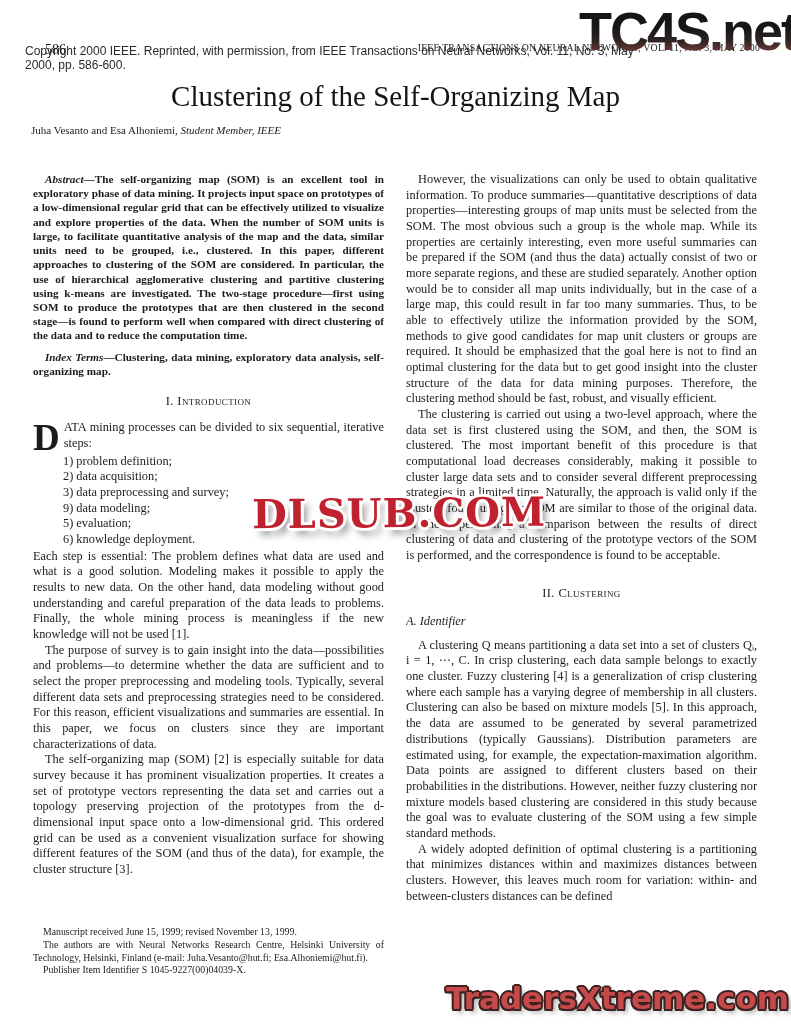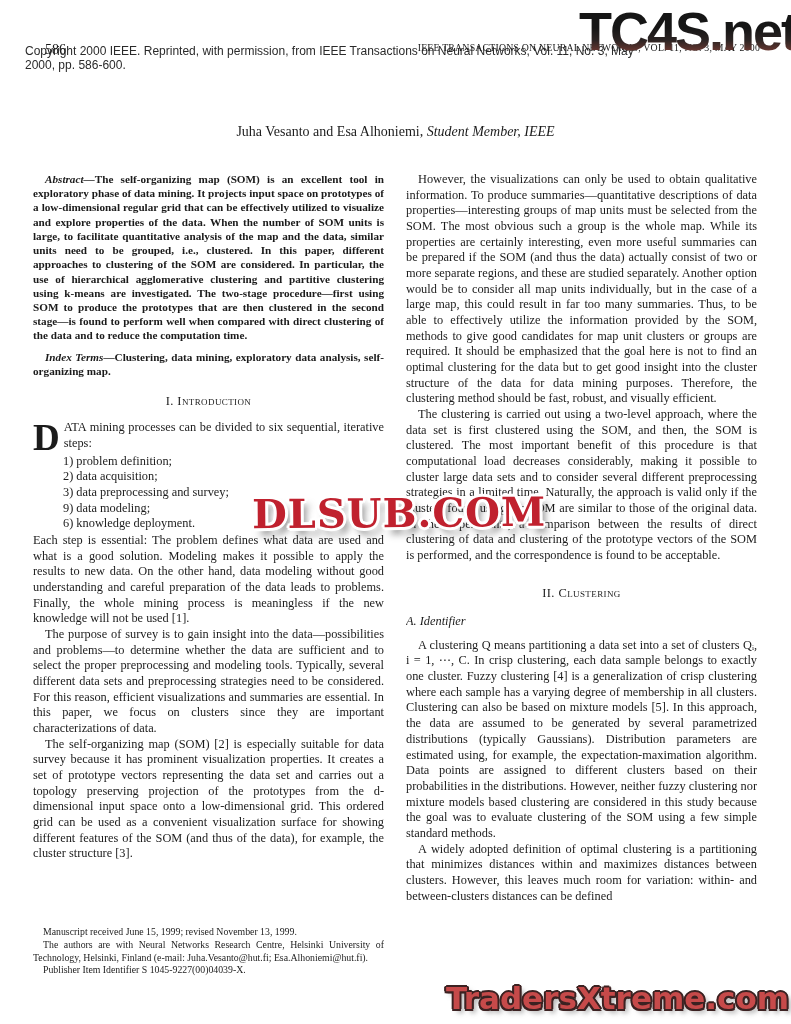--- a/index.html
+++ b/index.html
@@ -18,21 +18,21 @@
   .running-head { position:absolute; top:40px; left:45px; right:31px; height:16px; font-size:10.5px; }
   .page-number { position:absolute; left:0; top:2px; font-size:14px; }
   .journal-line { position:absolute; right:0; top:2px; font-size:9.8px; letter-spacing:0.2px; }
   
   .paper-title {
     position:absolute; top:80px; left:0; width:100%;
     text-align:center; font-size:29px; font-weight:normal; color:#141414;
   }
   .paper-authors {
     position:absolute; top:124px; left:0; width:100%;
-    text-align:center; font-size:14px; color:#1b1b1b;
+    font-size:11px; color:#1b1b1b;padding-left:31px;
   }
   .paper-authors .member { font-style:italic; }
   
   .columns {
     position:absolute; top:172px; left:33px; width:725px; height:805px;
     display:flex; gap:22px;
   }
   .col { width:351px; height:805px; overflow:hidden; }
   .col-left { display:flex; flex-direction:column;justify-content:space-between; }
   .abstract, .index-terms {
@@ -97,20 +97,21 @@
 
   <div class="copyright-line">Copyright 2000 IEEE. Reprinted, with permission, from IEEE Transactions on Neural Networks, Vol. 11, No. 3, May 2000, pp. 586-600.</div>
 
   <div class="wm-tc4s">TC4S.net</div>
 
   <div class="running-head">
     <span class="page-number">586</span>
     <span class="journal-line">IEEE TRANSACTIONS ON NEURAL NETWORKS, VOL. 11, NO. 3, MAY 2000</span>
   </div>
 
+  <h1 class="paper-title">Clustering of the Self-Organizing Map</h1>
 
   <div class="paper-authors">
     <span>Juha Vesanto and Esa Alhoniemi, </span><span class="member">Student Member, IEEE</span>
   </div>
 
   <div class="columns">
 
     <div class="col col-left">
       <p class="abstract">
         <span class="lead-label">Abstract—</span><span>The self-organizing map (SOM) is an excellent tool in exploratory phase of data mining. It projects input space on prototypes of a low-dimensional regular grid that can be effectively utilized to visualize and explore properties of the data. When the number of SOM units is large, to facilitate quantitative analysis of the map and the data, similar units need to be grouped, i.e., clustered. In this paper, different approaches to clustering of the SOM are considered. In particular, the use of hierarchical agglomerative clustering and partitive clustering using k-means are investigated. The two-stage procedure—first using SOM to produce the prototypes that are then clustered in the second stage—is found to perform well when compared with direct clustering of the data and to reduce the computation time.</span>
@@ -123,20 +124,21 @@
 
       <p class="body-text">
         <span class="dropcap">D</span><span>ATA mining processes can be divided to six sequential, iterative steps:</span>
       </p>
 
       <div class="steps">
         <div class="step-row">1)  problem definition;</div>
         <div class="step-row">2)  data acquisition;</div>
         <div class="step-row">3)  data preprocessing and survey;</div>
         <div class="step-row">9)  data modeling;</div>
+        <div class="step-row">5)  evaluation;</div>
         <div class="step-row">6)  knowledge deployment.</div>
       </div>
 
       <p class="body-text" style="text-indent:0">Each step is essential: The problem defines what data are used and what is a good solution. Modeling makes it possible to apply the results to new data. On the other hand, data modeling without good understanding and careful preparation of the data leads to problems. Finally, the whole mining process is meaningless if the new knowledge will not be used [1].</p>
       <p class="body-text">The purpose of survey is to gain insight into the data—possibilities and problems—to determine whether the data are sufficient and to select the proper preprocessing and modeling tools. Typically, several different data sets and preprocessing strategies need to be considered. For this reason, efficient visualizations and summaries are essential. In this paper, we focus on clusters since they are important characterizations of data.</p>
       <p class="body-text">The self-organizing map (SOM) [2] is especially suitable for data survey because it has prominent visualization properties. It creates a set of prototype vectors representing the data set and carries out a topology preserving projection of the prototypes from the d-dimensional input space onto a low-dimensional grid. This ordered grid can be used as a convenient visualization surface for showing different features of the SOM (and thus of the data), for example, the cluster structure [3].</p>
 
       <div class="footnotes">
         <p>Manuscript received June 15, 1999; revised November 13, 1999.</p>
         <p>The authors are with Neural Networks Research Centre, Helsinki University of Technology, Helsinki, Finland (e-mail: Juha.Vesanto@hut.fi; Esa.Alhoniemi@hut.fi).</p>

